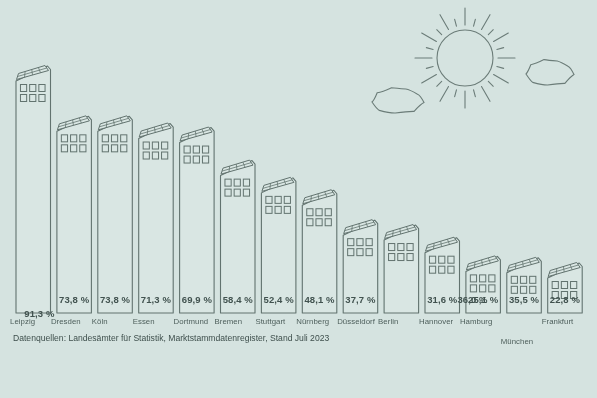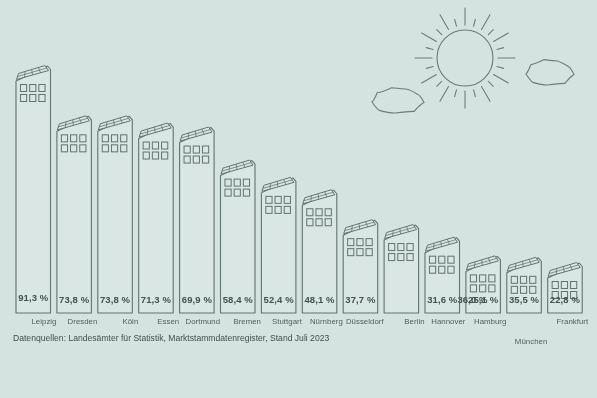--- a/index.html
+++ b/index.html
@@ -39,21 +39,21 @@
     font-weight: bold;
     color: #41524f;
     letter-spacing: 0.1px;
     text-align: center;
     white-space: nowrap;
   }
   .city-label {
     position: absolute;
     font-size: 7.8px;
     color: #4d5e5b;
-    text-align: right;
+    text-align: left;
     white-space: nowrap;
     letter-spacing: 0.05px;
   }
   #footnote {
     position: absolute;
     left: 13px;
     top: 332px;
     width: 575px;
     font-size: 8.6px;
     line-height: 12.6px;
@@ -295,21 +295,21 @@
         <rect x="552.15" y="281.50" width="6.2" height="7" fill="#d9e6e3" stroke="#62736f" stroke-width="1"></rect>
         <rect x="561.35" y="281.50" width="6.2" height="7" fill="#d9e6e3" stroke="#62736f" stroke-width="1"></rect>
         <rect x="570.55" y="281.50" width="6.2" height="7" fill="#d9e6e3" stroke="#62736f" stroke-width="1"></rect>
         <rect x="552.15" y="291.50" width="6.2" height="7" fill="#d9e6e3" stroke="#62736f" stroke-width="1"></rect>
         <rect x="561.35" y="291.50" width="6.2" height="7" fill="#d9e6e3" stroke="#62736f" stroke-width="1"></rect>
         <rect x="570.55" y="291.50" width="6.2" height="7" fill="#d9e6e3" stroke="#62736f" stroke-width="1"></rect>
       </g>
     </svg>
 
   <div id="labels">
-      <div class="pct-label" style="left: 12px; top: 292px; width: 42.5px;">91,3 %</div>
+      <div class="pct-label" style="left: 12px; top: 308px; width: 42.5px; text-align: right;">91,3 %</div>
       <div class="city-label" style="left: 10px; top: 317px; width: 46.5px;">Leipzig</div>
       <div class="pct-label" style="left: 52.9px; top: 294px; width: 42.5px;">73,8 %</div>
       <div class="city-label" style="left: 50.9px; top: 317px; width: 46.5px;">Dresden</div>
       <div class="pct-label" style="left: 93.8px; top: 294px; width: 42.5px;">73,8 %</div>
       <div class="city-label" style="left: 91.8px; top: 317px; width: 46.5px;">Köln</div>
       <div class="pct-label" style="left: 134.7px; top: 294px; width: 42.5px;">71,3 %</div>
       <div class="city-label" style="left: 132.7px; top: 317px; width: 46.5px;">Essen</div>
       <div class="pct-label" style="left: 175.6px; top: 294px; width: 42.5px;">69,9 %</div>
       <div class="city-label" style="left: 173.6px; top: 317px; width: 46.5px;">Dortmund</div>
       <div class="pct-label" style="left: 216.5px; top: 294px; width: 42.5px;">58,4 %</div>

